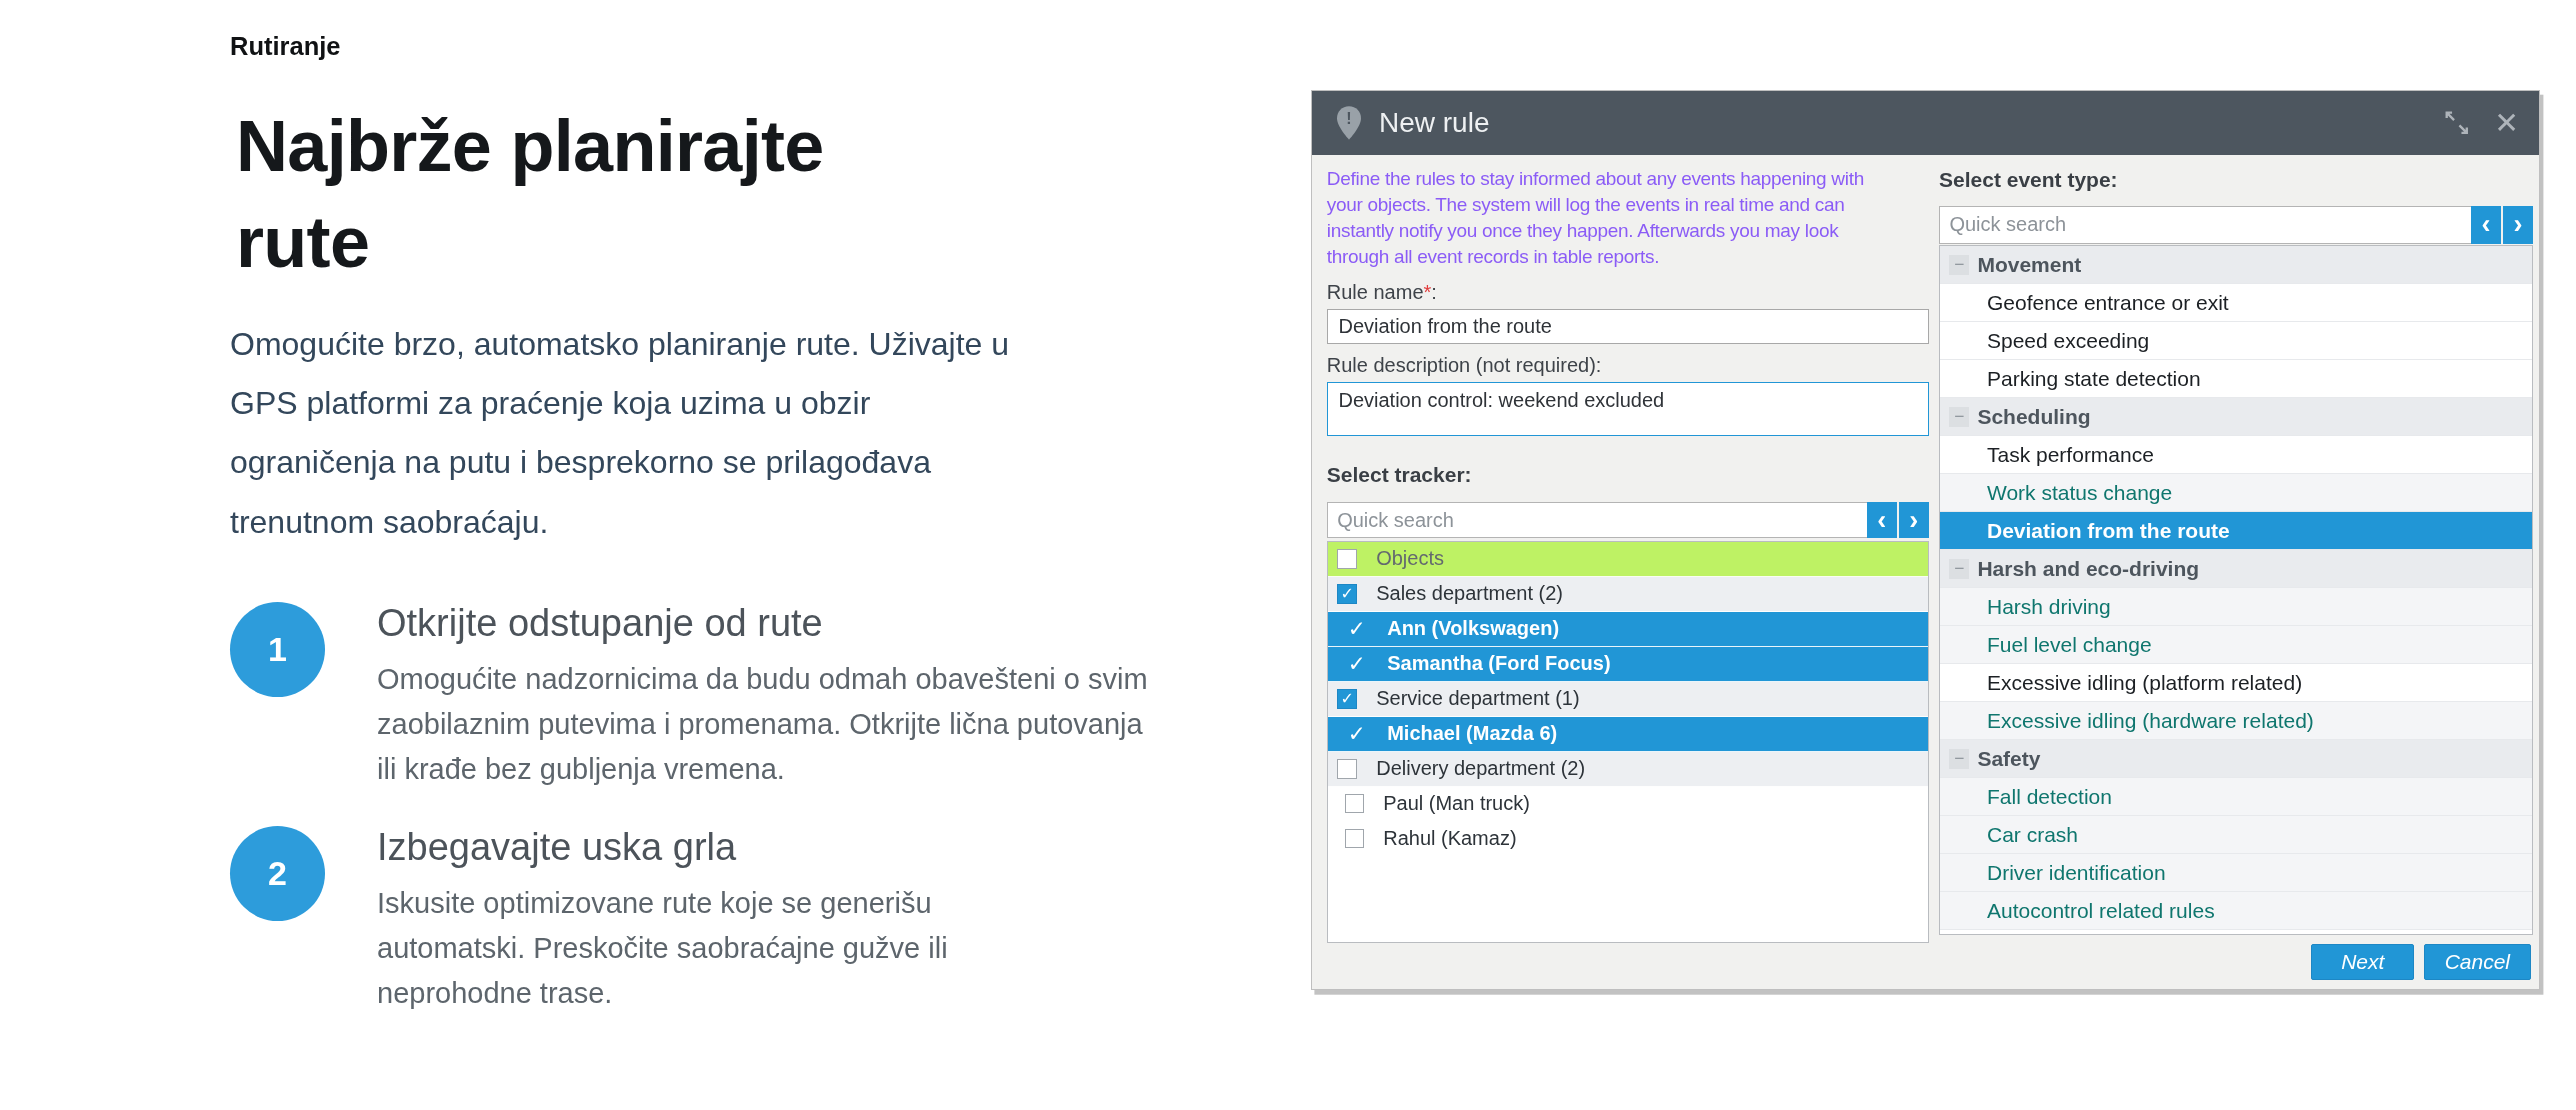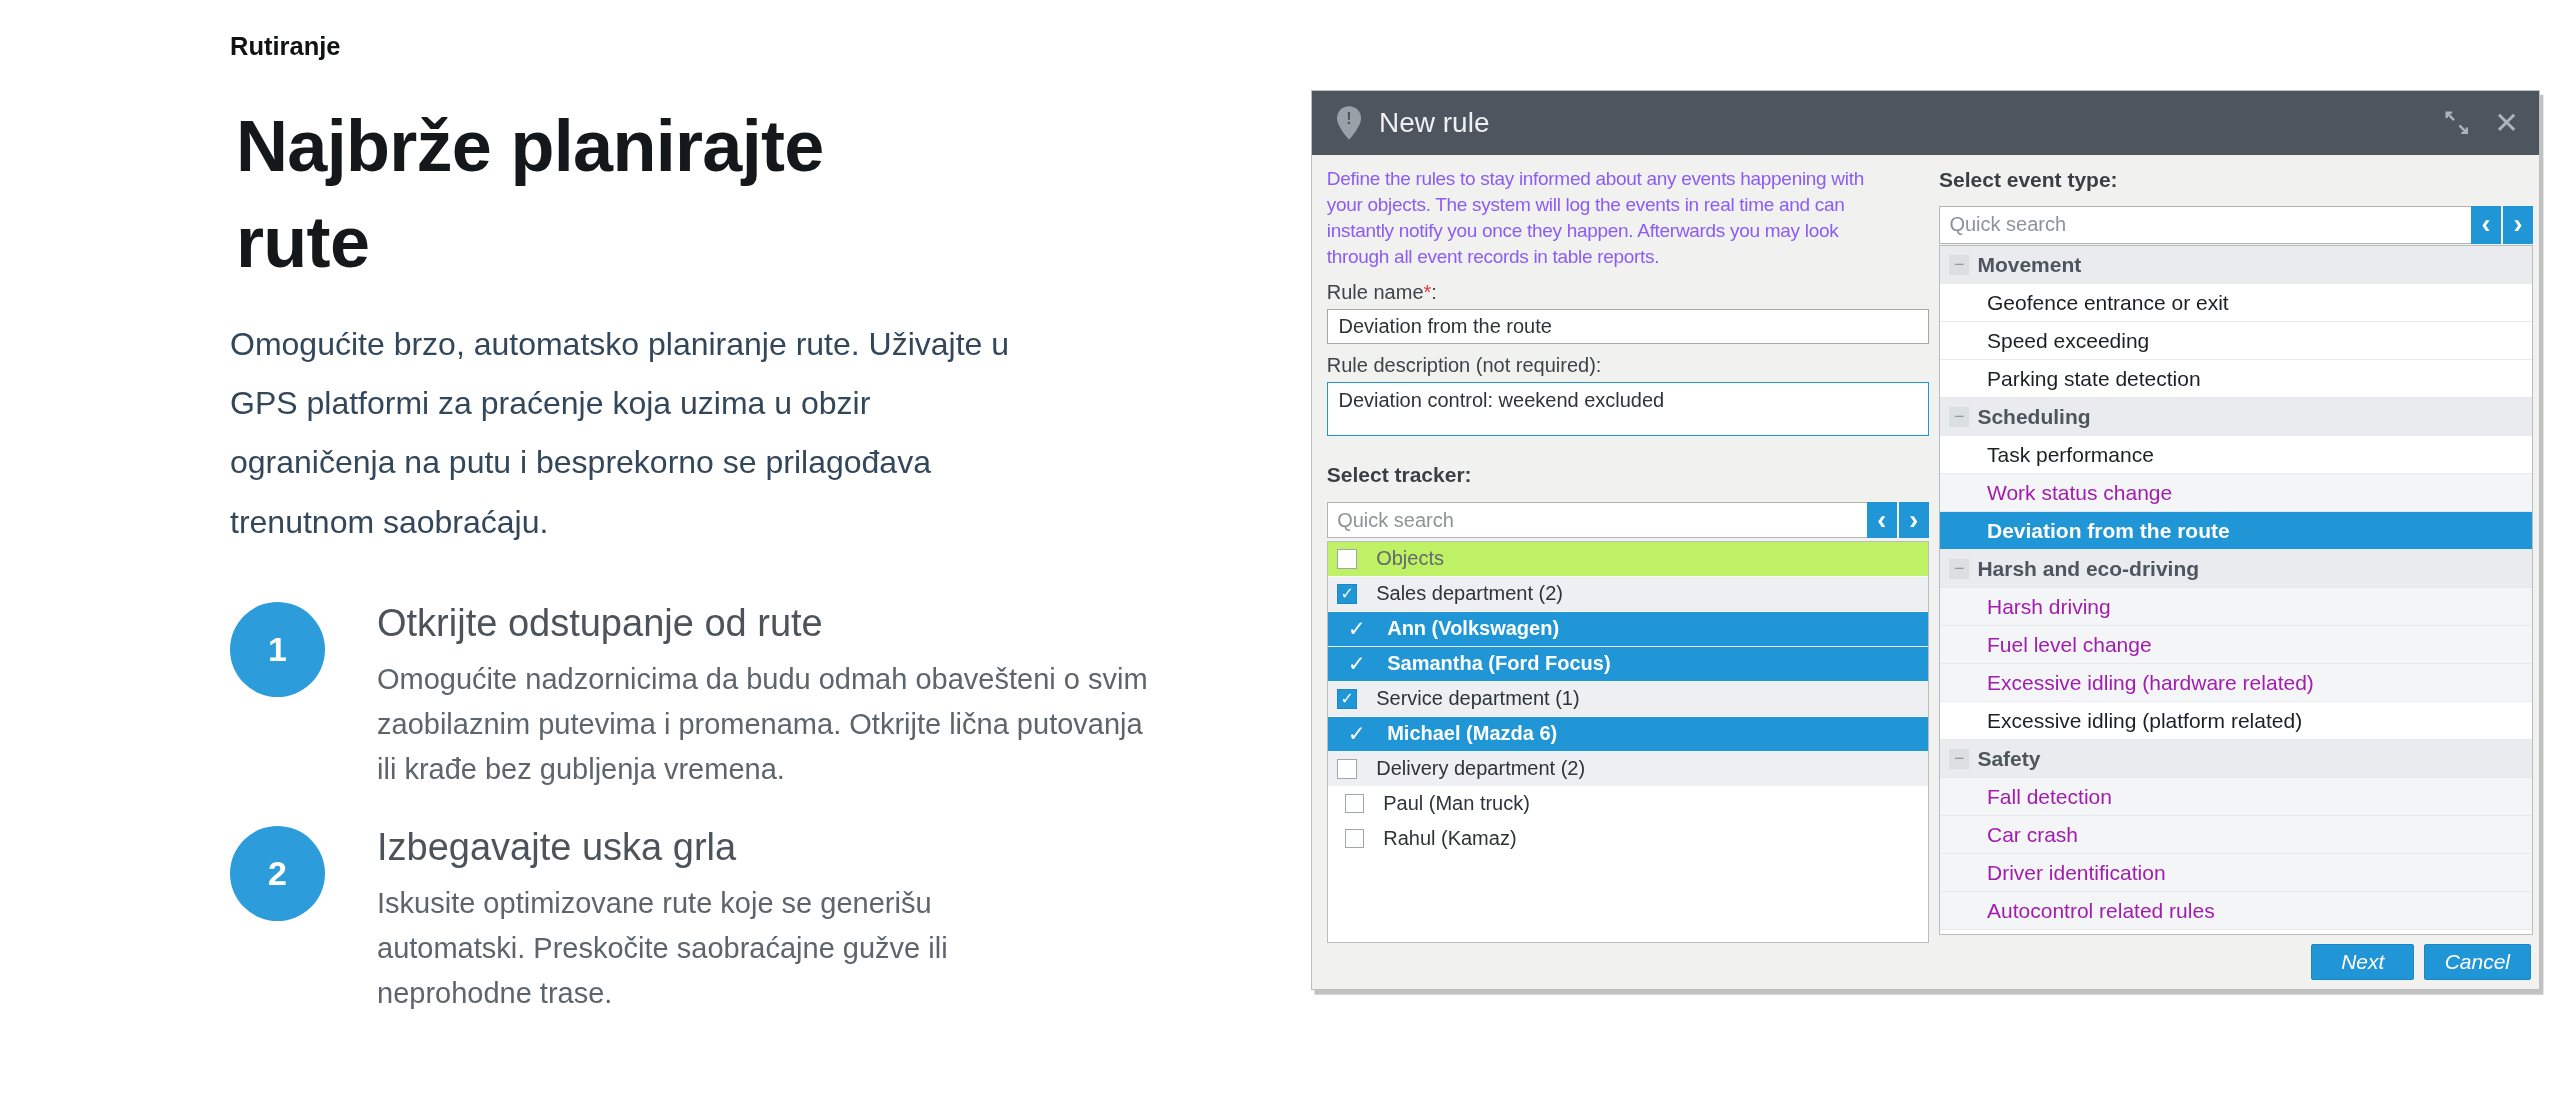--- a/index.html
+++ b/index.html
@@ -73,21 +73,21 @@
   .e-row { height:38px; display:flex; align-items:center; border-bottom:0.7px solid #e7e9ec; }
   .e-row.group { background:#e9ebee; }
   .e-row.item { background:#ffffff; }
   .e-row.item.disabled { background:#f4f5f7; }
   .e-row.item.selected { background:#2196d6; }
   .minus { width:20px; height:20px; margin-left:9.4px; background:#dcdfe2; color:#8f969c; font-size:17.4px;
     display:flex; align-items:center; justify-content:center; flex:0 0 auto; }
   .e-label { margin-left:8px; font-size:21px; color:#1c2024; }
   .e-row.group .e-label { color:#4d555d; font-weight:600; }
   .e-row.item .e-label { margin-left:47px; }
-  .e-row.item.disabled .e-label { color:#a21caf;text-align:right; }
+  .e-row.item.disabled .e-label { color:#0f766e;text-align:right; }
   .e-row.item.selected .e-label { color:#ffffff; font-weight:600; }
 
   .footer { position:absolute; right:8px; bottom:8.7px; display:flex; gap:9.4px; }
   .btn { min-width:103px; height:36px; background:#2196d6; border:0.7px solid #1d87c5; color:#fff;
     font-family:inherit; font-size:21px; display:flex; align-items:center; justify-content:center;
     border-radius:2px; cursor:pointer; padding:0 20px;font-style:italic; }
 </style>
 </head>
 <body>
 
@@ -246,25 +246,25 @@
           <div class="e-row group">
             <span class="minus">−</span>
             <span class="e-label">Harsh and eco-driving</span>
           </div>
           <div class="e-row item disabled">
             <span class="e-label">Harsh driving</span>
           </div>
           <div class="e-row item disabled">
             <span class="e-label">Fuel level change</span>
           </div>
+          <div class="e-row item enabled">
+            <span class="e-label">Excessive idling (platform related)</span>
+          </div>
           <div class="e-row item disabled">
             <span class="e-label">Excessive idling (hardware related)</span>
-          </div>
-          <div class="e-row item enabled">
-            <span class="e-label">Excessive idling (platform related)</span>
           </div>
           <div class="e-row group">
             <span class="minus">−</span>
             <span class="e-label">Safety</span>
           </div>
           <div class="e-row item disabled">
             <span class="e-label">Fall detection</span>
           </div>
           <div class="e-row item disabled">
             <span class="e-label">Car crash</span>

